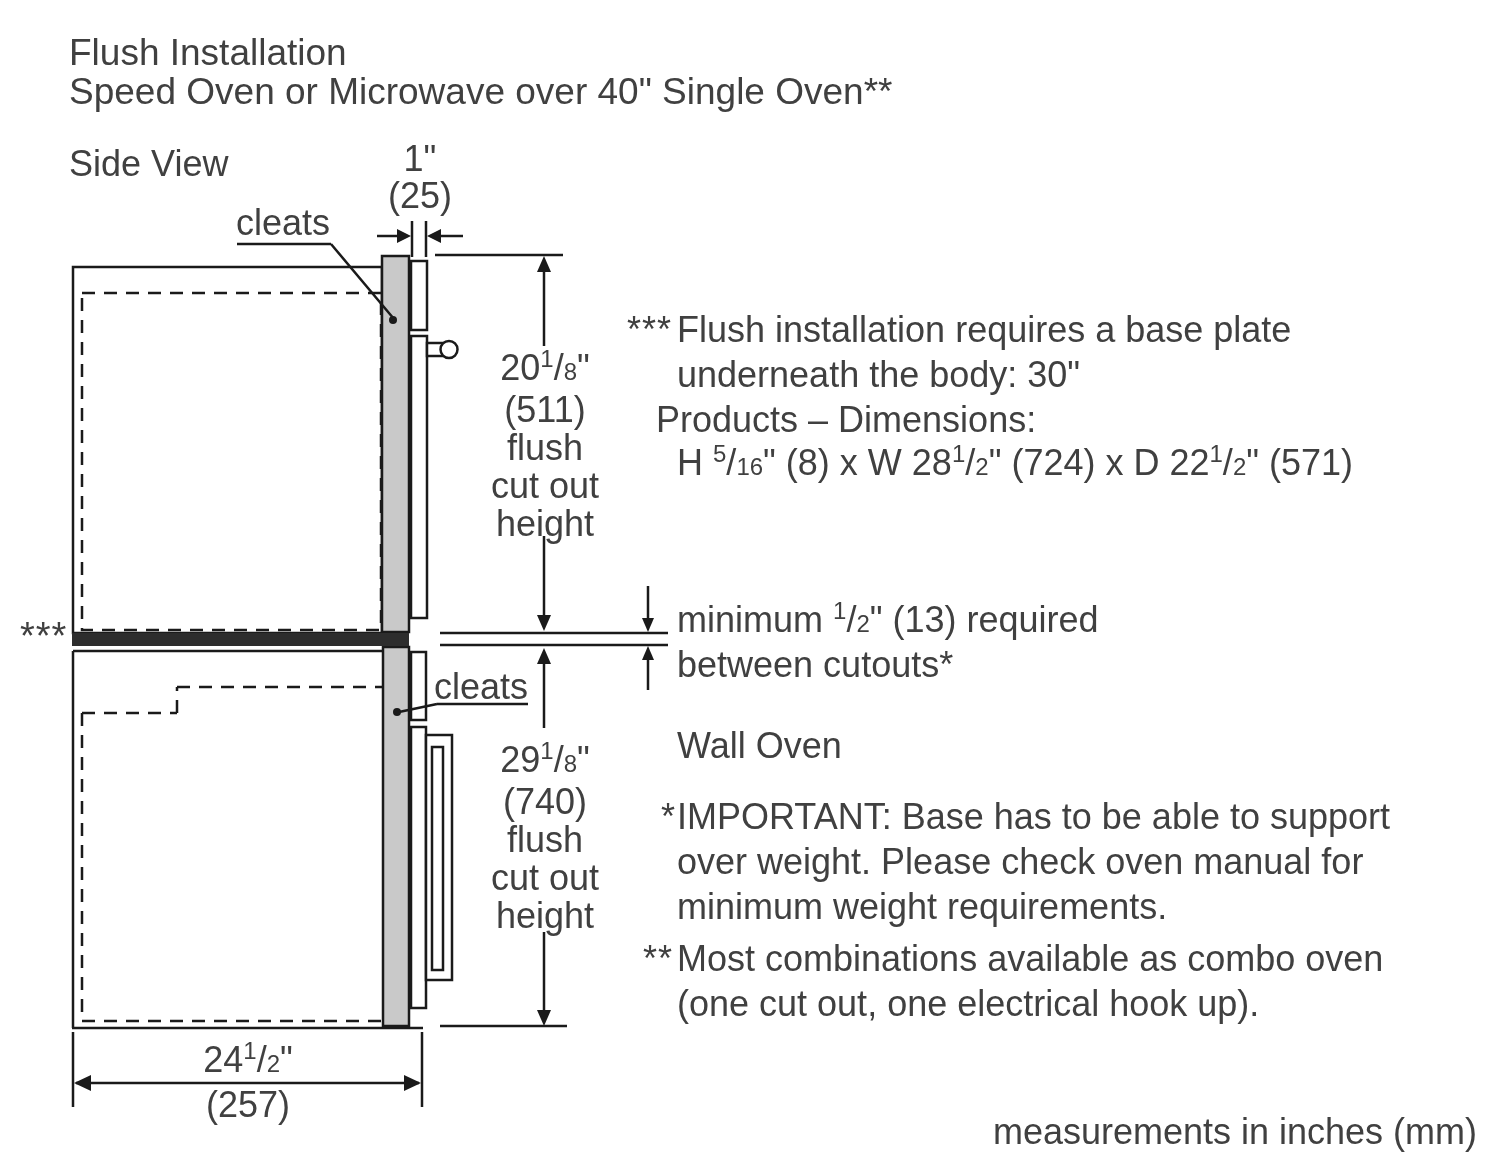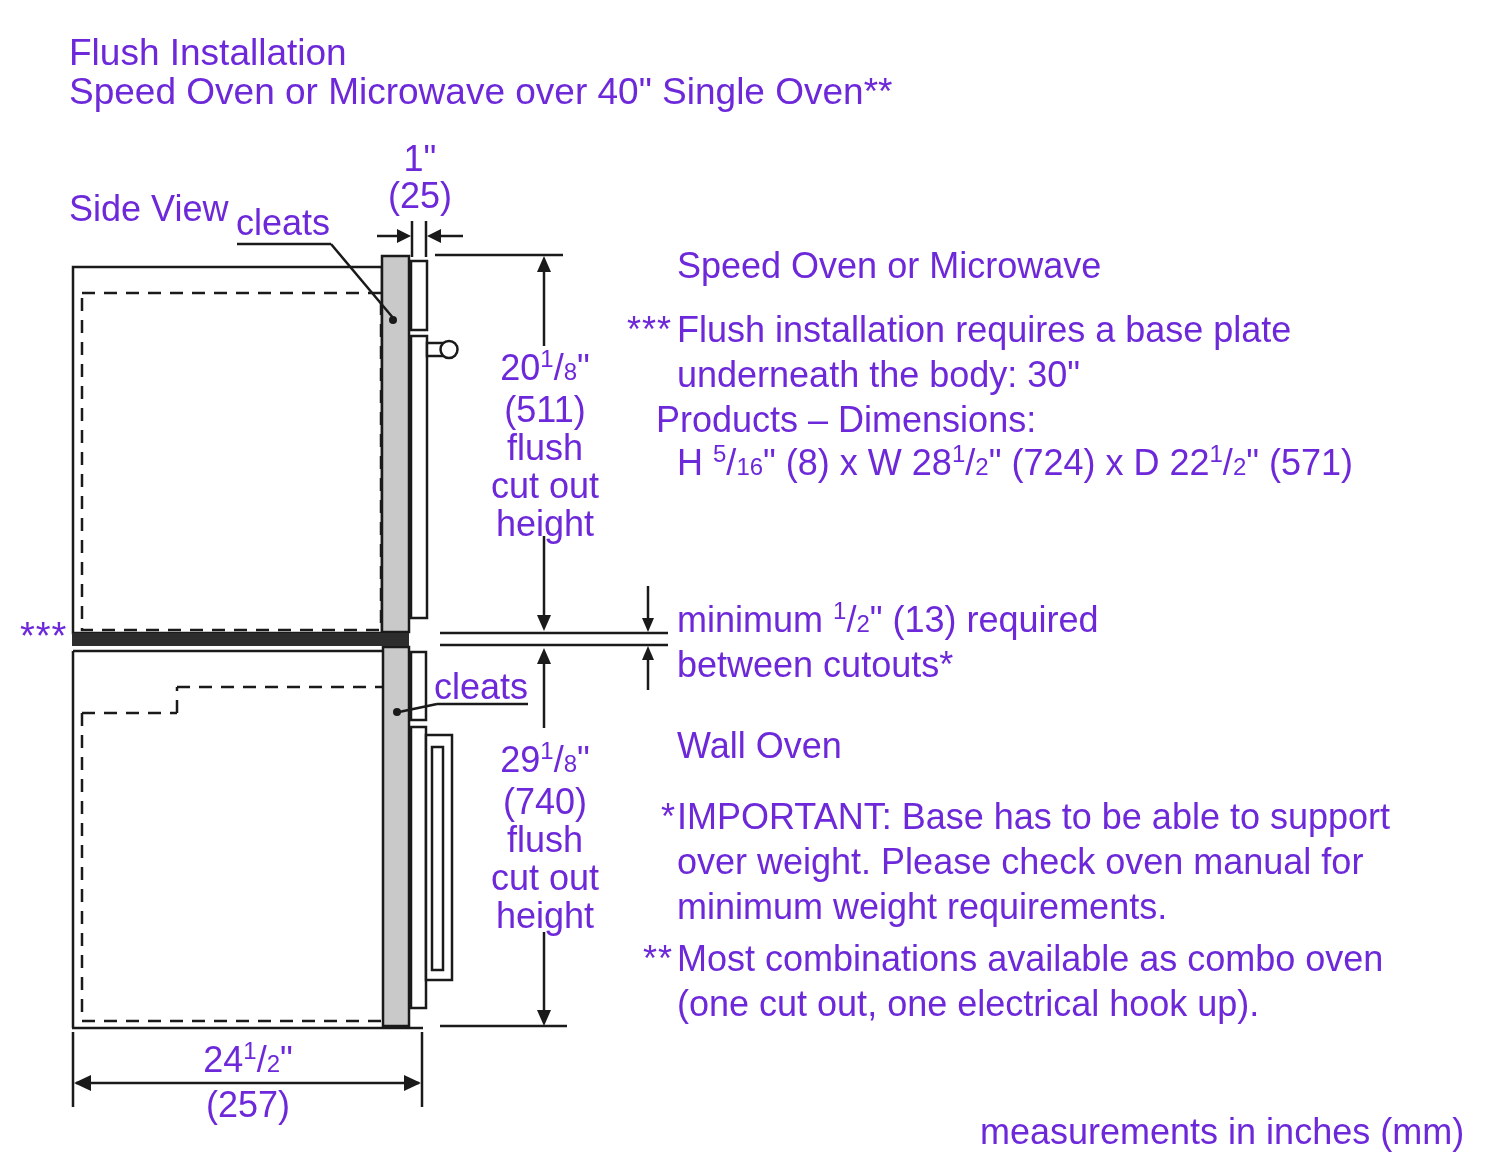--- a/index.html
+++ b/index.html
@@ -1,29 +1,29 @@
 <!DOCTYPE html>
 <html><head>
 <meta charset="utf-8">
 <style>
   html,body { margin:0; padding:0; background:#fff; }
   .canvas {
     position:relative; width:1500px; height:1173px; background:#fff;
-    font-family:"Liberation Sans","DejaVu Sans",sans-serif; color:#6d28d9;
+    font-family:"Liberation Sans","DejaVu Sans",sans-serif; color:#404040;
     overflow:hidden;
   }
   svg.linework { position:absolute; left:0; top:0; z-index:0; }
   .t { position:absolute; font-size:36px; line-height:40px; white-space:nowrap; z-index:1; }
   .title { font-size:37px; }
   .center { text-align:center; }
   .dim-block { position:absolute; width:170px; text-align:center; font-size:36px; line-height:38px; z-index:1; }
   .fr-n { font-size:24px; position:relative; top:-13px; }
   .fr-d { font-size:24px; }
   .marker { letter-spacing:1px; }
-  .footer { text-align:left; width:510px; }
+  .footer { text-align:center; width:510px; }
 </style>
 </head>
 <body>
 
 <div class="canvas">
 
   <svg class="linework" width="1500" height="1173" viewBox="0 0 1500 1173">
 
     <rect x="73" y="267" width="309" height="366" fill="none" stroke="#1a1a1a" stroke-width="2.5"></rect>
     <rect x="82" y="293" width="299" height="337" fill="none" stroke="#1a1a1a" stroke-width="2.5" stroke-dasharray="13 9"></rect>
@@ -77,21 +77,21 @@
 
     <path d="M237,244 H331 M331,244 L394,319" stroke="#1a1a1a" stroke-width="2.5" fill="none"></path>
     <circle cx="393" cy="320" r="4" fill="#1a1a1a"></circle>
     <path d="M528,704 H437 M437,704 L399,712" stroke="#1a1a1a" stroke-width="2.5" fill="none"></path>
     <circle cx="397" cy="712" r="4" fill="#1a1a1a"></circle>
   </svg>
 
   <div class="t title" style="left:69px; top:33px;">Flush Installation</div>
   <div class="t title" style="left:69px; top:72px;">Speed Oven or Microwave over 40" Single Oven**</div>
 
-  <div class="t" style="left:69px; top:144px;margin-top:45px;">Side View</div>
+  <div class="t" style="left:69px; top:144px;">Side View</div>
 
   <div class="t center" style="left:384px; top:139px; width:72px;">1"</div>
   <div class="t center" style="left:384px; top:176px; width:72px;">(25)</div>
 
   <div class="t" style="left:236px; top:203px;">cleats</div>
   <div class="t" style="left:434px; top:667px;">cleats</div>
 
   <div class="t marker" style="left:20px; top:616px; font-size:38px;">***</div>
 
   <div class="dim-block" style="left:460px; top:349px;">
@@ -110,21 +110,20 @@
     <div>height</div>
   </div>
 
   <div class="dim-block" style="left:163px; top:1041px;">
     <div><span>24</span><span class="fr-n">1</span><span>/</span><span class="fr-d">2</span><span>"</span></div>
   </div>
   <div class="dim-block" style="left:163px; top:1086px;">
     <div>(257)</div>
   </div>
 
-  <div class="t" style="left:677px; top:246px;">Speed Oven or Microwave</div>
 
   <div class="t marker" style="left:627px; top:310px;">***</div>
   <div class="t" style="left:677px; top:310px;">Flush installation requires a base plate</div>
   <div class="t" style="left:677px; top:355px;">underneath the body: 30"</div>
   <div class="t" style="left:656px; top:400px;">Products – Dimensions:</div>
 
   <div class="t" style="left:677px; top:443px;"><span>H </span><span class="fr-n">5</span><span>/</span><span class="fr-d">16</span><span>" (8) x W 28</span><span class="fr-n">1</span><span>/</span><span class="fr-d">2</span><span>" (724) x D 22</span><span class="fr-n">1</span><span>/</span><span class="fr-d">2</span><span>" (571)</span></div>
 
   <div class="t" style="left:677px; top:600px;"><span>minimum </span><span class="fr-n">1</span><span>/</span><span class="fr-d">2</span><span>" (13) required</span></div>
   <div class="t" style="left:677px; top:645px;">between cutouts*</div>

